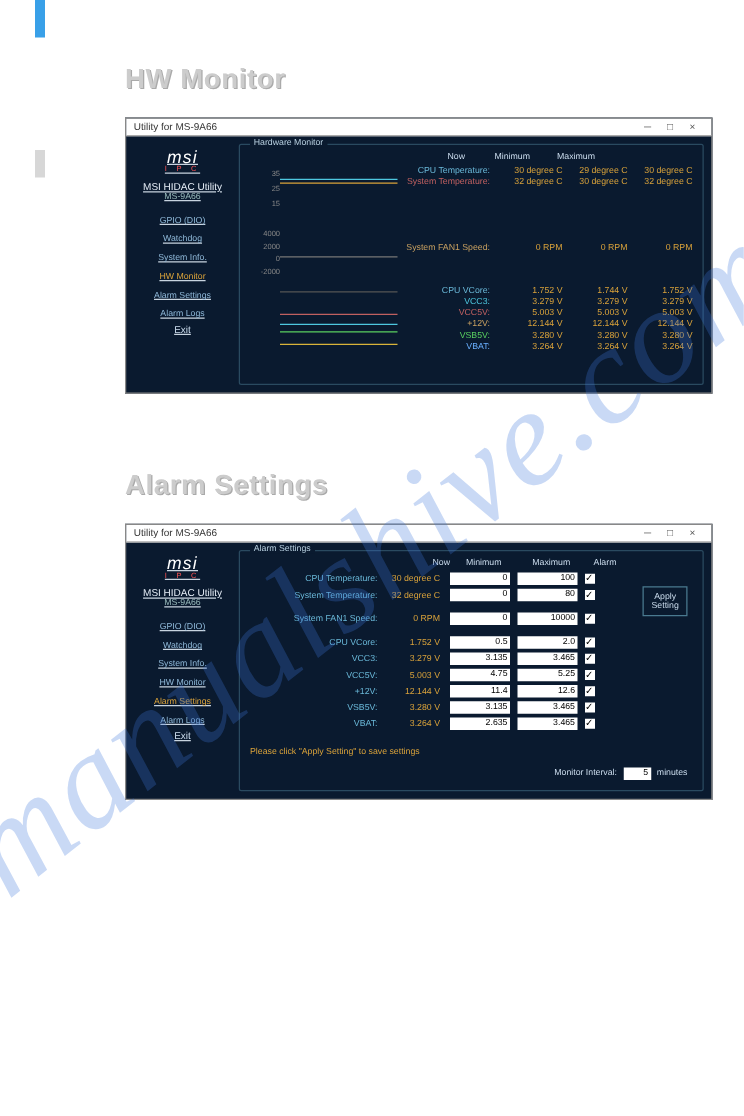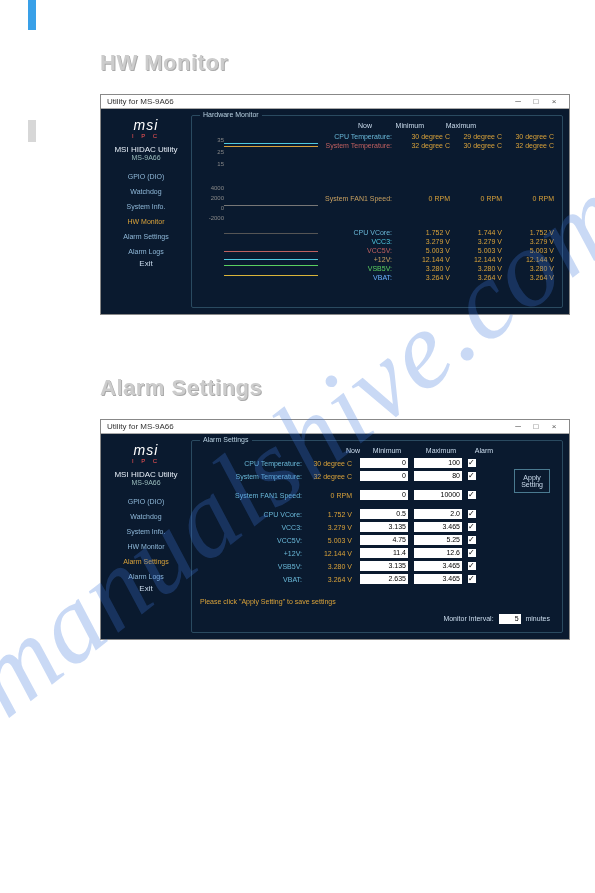--- a/index.html
+++ b/index.html
@@ -6,21 +6,21 @@
   body { width: 595px; height: 893px; background: #fff; font-family: Arial, sans-serif; position: relative; }
   .page-margin-top { height: 30px; border-left: 8px solid #39a0e8; margin-left: 28px; }
   .page-gray { position: absolute; left: 28px; top: 120px; width: 8px; height: 22px; background: #d7d7d7; }
   .content { padding: 20px 60px 20px 100px; }
   .section-title { font-size: 22px; font-weight: bold; color: #ccc; text-shadow: 1px 1px 0 #aaa; margin-bottom: 18px; letter-spacing: 0.5px; }
   .window { border: 1px solid #888; background: #0a1a2f; width: 470px; font-size: 7px; color: #c8d4e0; position: relative; margin-bottom: 60px; }
   .titlebar { background: #fff; color: #333; font-size: 8px; padding: 2px 6px; display: flex; align-items: center; border-bottom: 1px solid #aaa; }
   .titlebar .caption { flex: 1; }
   .winbtn { width: 18px; text-align: center; color: #555; }
   .app-body { display: flex; min-height: 205px; position: relative; }
-  .sidebar { width: 90px; padding: 8px 6px; text-align: center; }
+  .sidebar { width: 90px; padding: 8px 6px; text-align: center; text-decoration: underline; }
   .logo { font-family: "Arial Black", sans-serif; font-style: italic; font-size: 14px; color: #fff; letter-spacing: 1px; }
   .logo-sub { font-size: 6px; color: #f55; letter-spacing: 3px; margin-bottom: 6px; }
   .app-name { font-size: 8px; color: #e6eef7; }
   .app-model { font-size: 7px; color: #9bb; margin-bottom: 8px; }
   .nav-item { font-size: 7px; padding: 4px 0; color: #8fb8d8; cursor: pointer; }
   .nav-active { color: #d9a23a; }
   .exit { font-size: 8px; color: #cde; }
   .panel { flex: 1; margin: 6px 6px 6px 0; border: 1px solid #2a4a60; padding: 6px 8px; position: relative; border-radius: 2px; }
   .panel-label { position: absolute; top: -5px; left: 8px; background: #0a1a2f; padding: 0 3px; font-size: 7px; color: #b8d0e0; }
   .hdr-row { display: flex; font-size: 7px; color: #cde; margin-bottom: 4px; }

